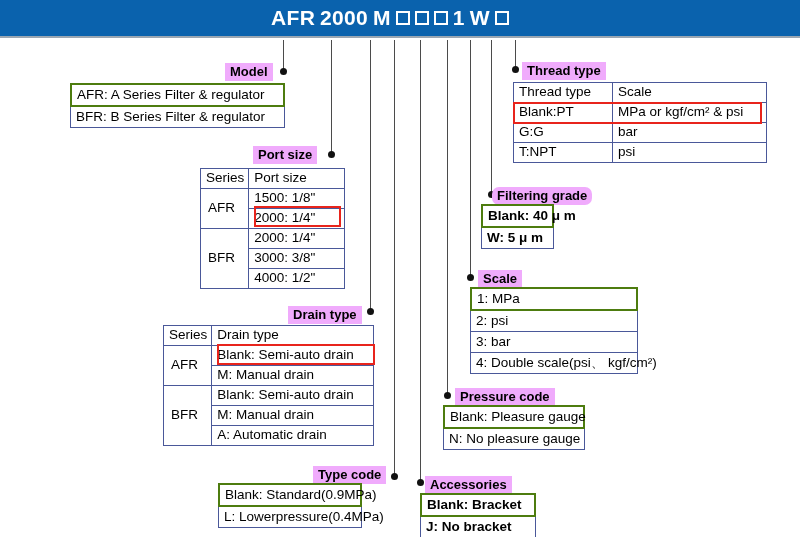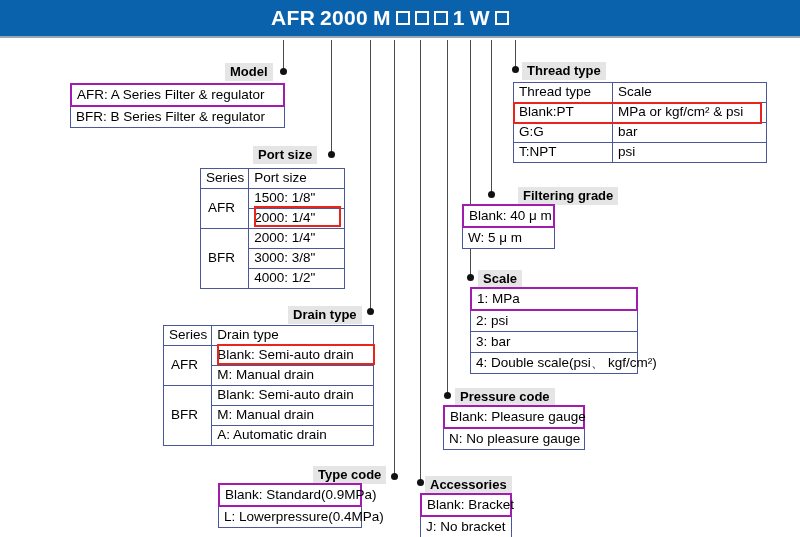--- a/index.html
+++ b/index.html
@@ -31,38 +31,38 @@
   }
 
   
   .vline{position:absolute;width:1px;background:#4b4b4b;}
   .dot{position:absolute;width:7px;height:7px;border-radius:50%;background:#111;}
 
   
   .caption{
     position:absolute;white-space:nowrap;
     font-weight:bold;font-size:13px;
-    background:#e5e5e5;padding:1px 5px 2px 5px;
+    background:#f0abfc;padding:1px 5px 2px 5px;
     line-height:15px;
   }
 
   
   .optlist{position:absolute;}
   .opt{
     box-sizing:border-box;
     border:1px solid #4a5899;
     font-size:13.5px;line-height:17px;
     padding:1px 4px 2px 5px;
     white-space:nowrap;
     background:#fff;
     position:relative;
   }
   .opt + .opt{margin-top:-1px;}
   .opt.sel{
-    border:2px solid #a21caf;
+    border:2px solid #4d7c0f;
     z-index:3;
     margin-top:-1px;
   }
 
   
   .gtable{position:absolute;border-collapse:collapse;background:#fff;}
   .gtable td{
     border:1px solid #4a5899;
     font-size:13.5px;line-height:16px;
     padding:1px 4px 2px 5px;
@@ -170,21 +170,21 @@
 
   <div class="dot" style="left:391px;top:473px;"></div>
   <div class="caption" style="left:313px;top:466px;">Type code</div>
   <div class="optlist" style="left:218px;top:484px;width:144px;">
     <div class="opt sel">Blank: Standard(0.9MPa)</div>
     <div class="opt">L: Lowerpressure(0.4MPa)</div>
   </div>
 
   <div class="dot" style="left:417px;top:479px;"></div>
   <div class="caption" style="left:425px;top:476px;">Accessories</div>
-  <div class="optlist" style="left:420px;top:494px;width:92px;">
+  <div class="optlist" style="left:420px;top:494px;width:116px;font-weight:bold;">
     <div class="opt sel">Blank: Bracket</div>
     <div class="opt">J: No bracket</div>
   </div>
 
   <div class="dot" style="left:444px;top:392px;"></div>
   <div class="caption" style="left:455px;top:388px;">Pressure code</div>
   <div class="optlist" style="left:443px;top:406px;width:142px;">
     <div class="opt sel">Blank: Pleasure gauge</div>
     <div class="opt">N: No pleasure gauge</div>
   </div>
@@ -192,22 +192,22 @@
   <div class="dot" style="left:467px;top:274px;"></div>
   <div class="caption" style="left:478px;top:270px;">Scale</div>
   <div class="optlist" style="left:470px;top:288px;width:168px;">
     <div class="opt sel">1: MPa</div>
     <div class="opt">2: psi</div>
     <div class="opt">3: bar</div>
     <div class="opt">4: Double scale(psi、 kgf/cm²)</div>
   </div>
 
   <div class="dot" style="left:488px;top:191px;"></div>
-  <div class="caption" style="left:518px;top:187px;">Filtering grade</div>
-  <div class="optlist" style="left:462px;top:205px;width:93px;">
+  <div class="caption" style="left:492px;top:187px;border-radius:7px;">Filtering grade</div>
+  <div class="optlist" style="left:481px;top:205px;width:73px;font-weight:bold;">
     <div class="opt sel">Blank: 40 μ m</div>
     <div class="opt">W: 5 μ m</div>
   </div>
 
   <div class="dot" style="left:512px;top:66px;"></div>
   <div class="caption" style="left:522px;top:62px;">Thread type</div>
   <table class="gtable" style="left:513px;top:82px;">
     <tbody>
         <tr>
       <td class="hdr" style="width:89px;">Thread type</td>

